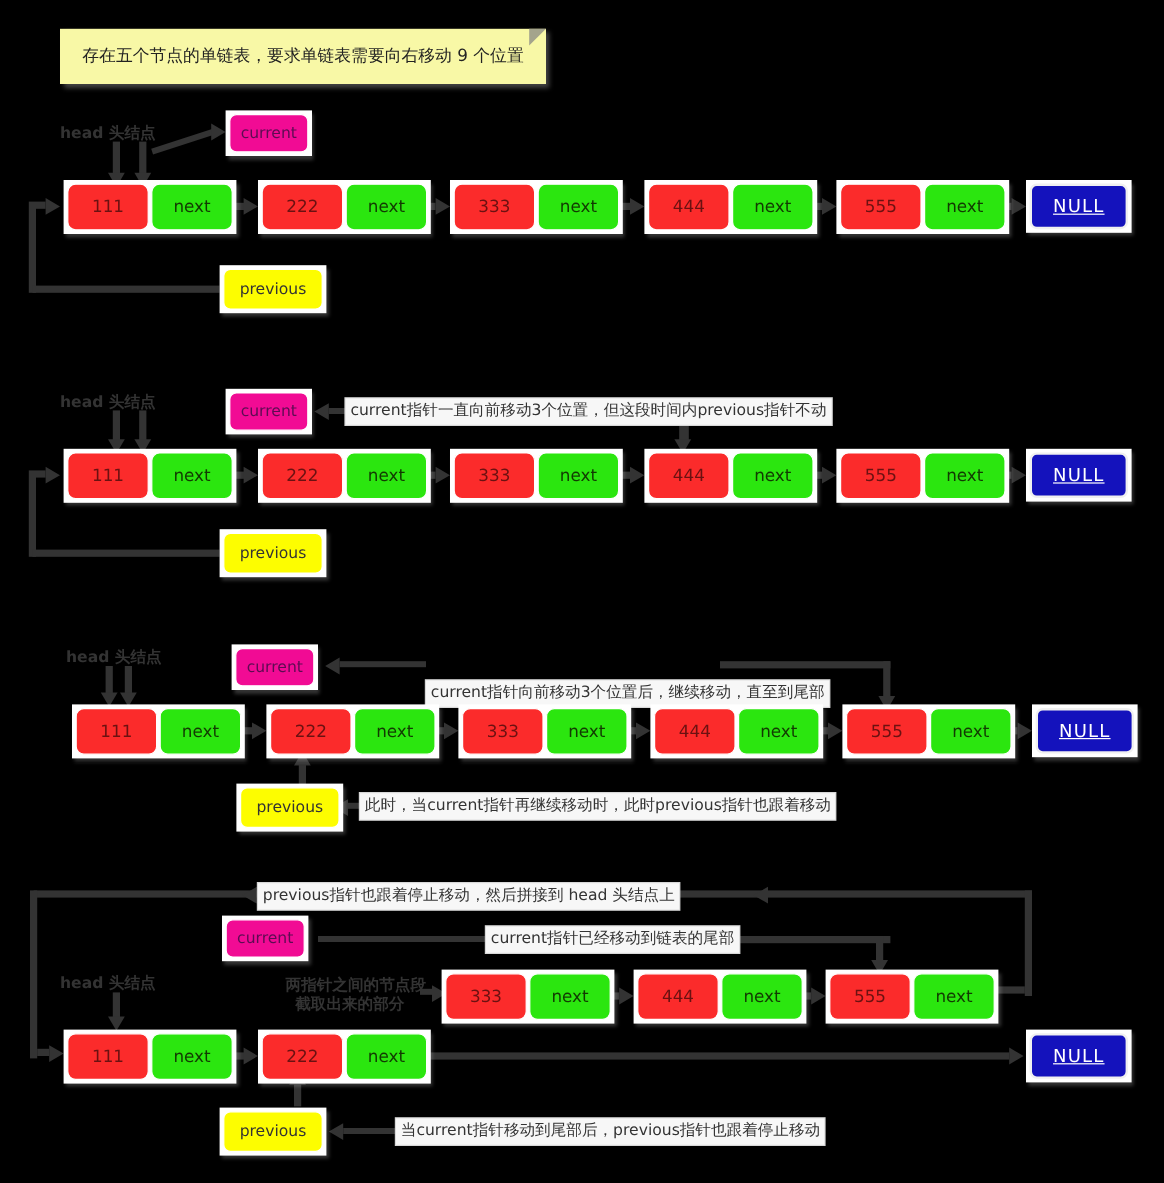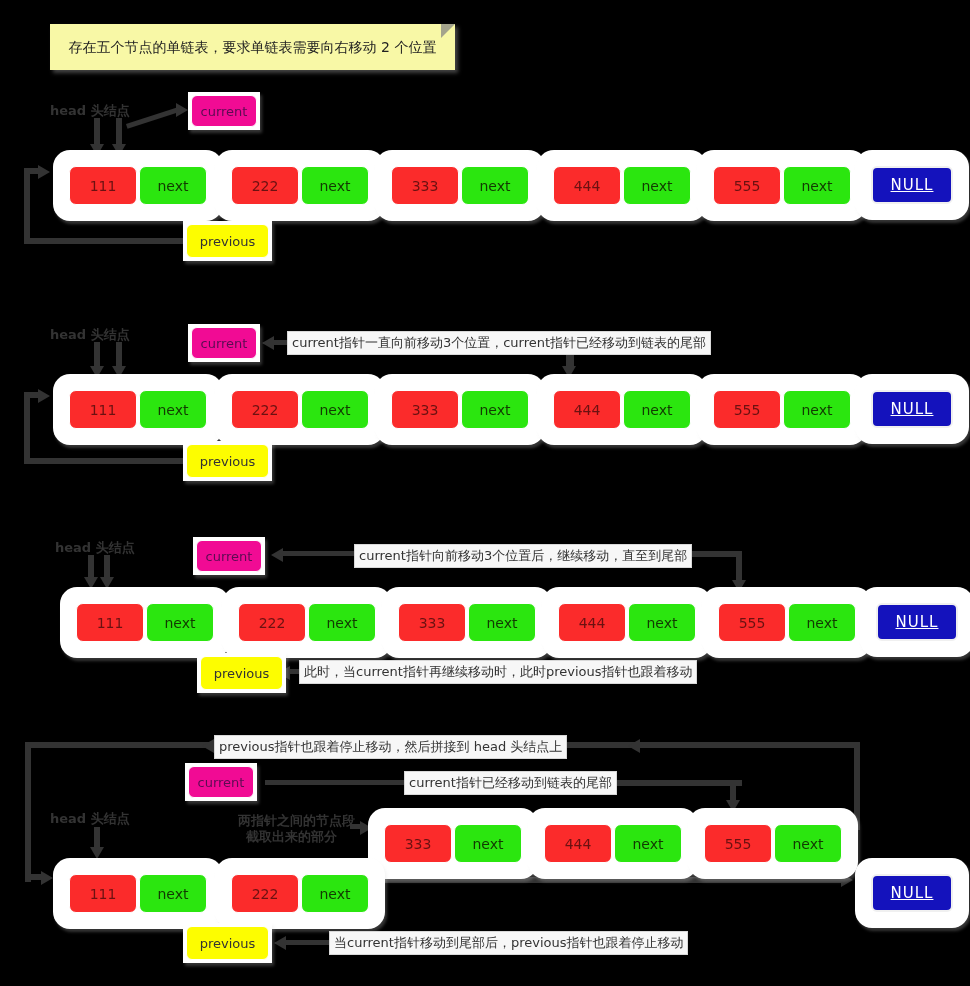--- a/index.html
+++ b/index.html
@@ -3,22 +3,22 @@
 <meta charset="utf-8">
 <style>
   html,body{margin:0;padding:0;background:#000;}
   .stage{position:relative;width:970px;height:986px;background:#000;overflow:hidden;
          font-family:"DejaVu Sans","Liberation Sans",sans-serif;}
   .note{position:absolute;left:50px;top:24px;width:405px;height:46px;background:#f8f8a6;
         color:#222;font-size:14px;text-align:center;line-height:46px;white-space:nowrap;
         box-shadow:3px 3px 4px rgba(150,150,150,.45);z-index:3;}
   .fold{position:absolute;right:0;top:0;width:0;height:0;
         border-left:14px solid #9a9a8a;border-bottom:14px solid transparent;opacity:.9;}
-  .card{position:absolute;display:flex;gap:2px;background:#fff;padding:16px;z-index:2;
-        box-shadow:2px 3px 3px rgba(210,210,210,.25);border-radius:17px;}
+  .card{position:absolute;display:flex;gap:2px;background:#fff;padding:3px;z-index:2;
+        box-shadow:2px 3px 3px rgba(210,210,210,.25);}
   .cell{width:66px;height:37px;border-radius:7px;border:1px solid #fff;font-size:14px;
         display:flex;align-items:center;justify-content:center;}
   .red{background:#fb2b2b;color:#6b1111;}
   .green{background:#2be60f;color:#123a02;}
   .nullc{width:78px;height:34px;background:#1412bc;border:2px solid #f0f0f0;border-radius:6px;
          color:#fff;display:flex;align-items:center;justify-content:center;font-size:15px;letter-spacing:1px;text-decoration:underline;}
   .ptr{position:absolute;background:#fff;padding:3px;z-index:2;box-shadow:2px 3px 3px rgba(210,210,210,.25);}
   .ptr .inner{display:flex;align-items:center;justify-content:center;font-size:13px;border-radius:6px;border:1px solid #fff;}
   .cur .inner{background:#f10b94;color:#5c0c52;width:64px;height:30px;}
   .prev .inner{background:#fdfd00;color:#333;width:81px;height:32px;}
@@ -31,21 +31,21 @@
   .ann{position:absolute;background:#f7f7f7;color:#333;font-size:13px;height:22px;line-height:22px;
        padding:0 4px;white-space:nowrap;box-shadow:0 0 0 1px #d8d8d8;z-index:2;}
   .dark{position:absolute;color:#333;font-size:13px;font-weight:bold;white-space:nowrap;z-index:1;}
 </style>
 </head>
 <body>
 
 <div class="stage">
 
   <div class="note">
-    <span>存在五个节点的单链表，要求单链表需要向右移动 2 个位置</span>
+    <span>存在五个节点的单链表，要求单链表需要向右移动 9 个位置</span>
     <div class="fold"></div>
   </div>
 
   <div class="dark" style="left:50px;top:102px">head 头结点</div>
   <div class="line" style="left:94px;top:118px;width:6px;height:28px"></div>
   <div class="ah ah-d" style="left:90px;top:144px"></div>
   <div class="line" style="left:116px;top:118px;width:6px;height:28px"></div>
   <div class="ah ah-d" style="left:112px;top:144px"></div>
   <div class="line" style="left:126px;top:124px;width:56px;height:5px;transform:rotate(-18deg);transform-origin:0 0"></div>
   <div class="ah ah-r" style="left:176px;top:103px"></div>
@@ -100,21 +100,21 @@
   <div class="line" style="left:94px;top:342px;width:6px;height:26px"></div>
   <div class="ah ah-d" style="left:90px;top:366px"></div>
   <div class="line" style="left:116px;top:342px;width:6px;height:26px"></div>
   <div class="ah ah-d" style="left:112px;top:366px"></div>
 
   <div class="ptr cur" style="left:188px;top:324px">
     <div class="inner">current</div>
   </div>
   <div class="ah ah-l" style="left:262px;top:336px"></div>
   <div class="line" style="left:274px;top:340px;width:14px;height:5px"></div>
-  <div class="ann" style="left:288px;top:332px">current指针一直向前移动3个位置，current指针已经移动到链表的尾部</div>
+  <div class="ann" style="left:288px;top:332px">current指针一直向前移动3个位置，但这段时间内previous指针不动</div>
   <div class="line" style="left:566px;top:354px;width:8px;height:14px"></div>
   <div class="ah ah-d" style="left:562px;top:366px"></div>
 
   <div class="card" style="left:53px;top:374px">
     <div class="cell red">111</div>
     <div class="cell green">next</div>
   </div>
   <div class="line" style="left:193px;top:393px;width:12px;height:6px"></div>
   <div class="ah ah-r" style="left:203px;top:389px"></div>
   <div class="card" style="left:215px;top:374px">
@@ -157,21 +157,21 @@
   <div class="line" style="left:88px;top:555px;width:6px;height:24px"></div>
   <div class="ah ah-d" style="left:84px;top:577px"></div>
   <div class="line" style="left:104px;top:555px;width:6px;height:24px"></div>
   <div class="ah ah-d" style="left:100px;top:577px"></div>
 
   <div class="ptr cur" style="left:193px;top:537px">
     <div class="inner">current</div>
   </div>
   <div class="ah ah-l" style="left:271px;top:548px"></div>
   <div class="line" style="left:283px;top:551px;width:72px;height:5px"></div>
-  <div class="ann" style="left:355px;top:545px">current指针向前移动3个位置后，继续移动，直至到尾部</div>
+  <div class="ann" style="left:355px;top:567px">current指针向前移动3个位置后，继续移动，直至到尾部</div>
   <div class="line" style="left:600px;top:551px;width:142px;height:6px"></div>
   <div class="line" style="left:736px;top:551px;width:6px;height:31px"></div>
   <div class="ah ah-d" style="left:732px;top:580px"></div>
 
   <div class="card" style="left:60px;top:587px">
     <div class="cell red">111</div>
     <div class="cell green">next</div>
   </div>
   <div class="line" style="left:200px;top:606px;width:10px;height:6px"></div>
   <div class="ah ah-r" style="left:210px;top:602px"></div>

